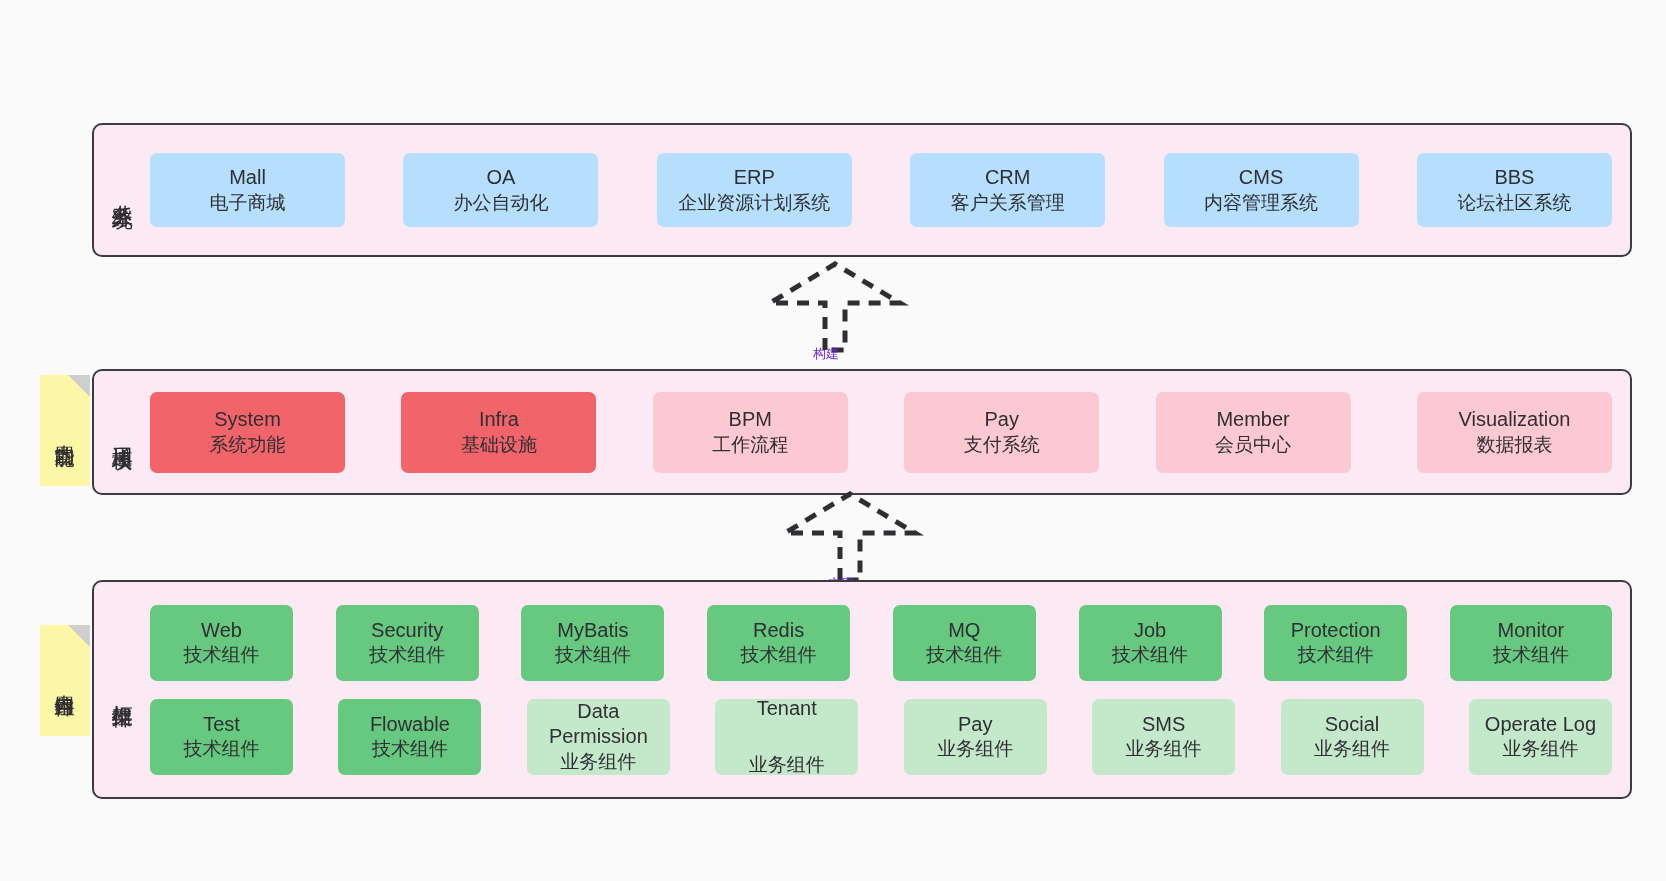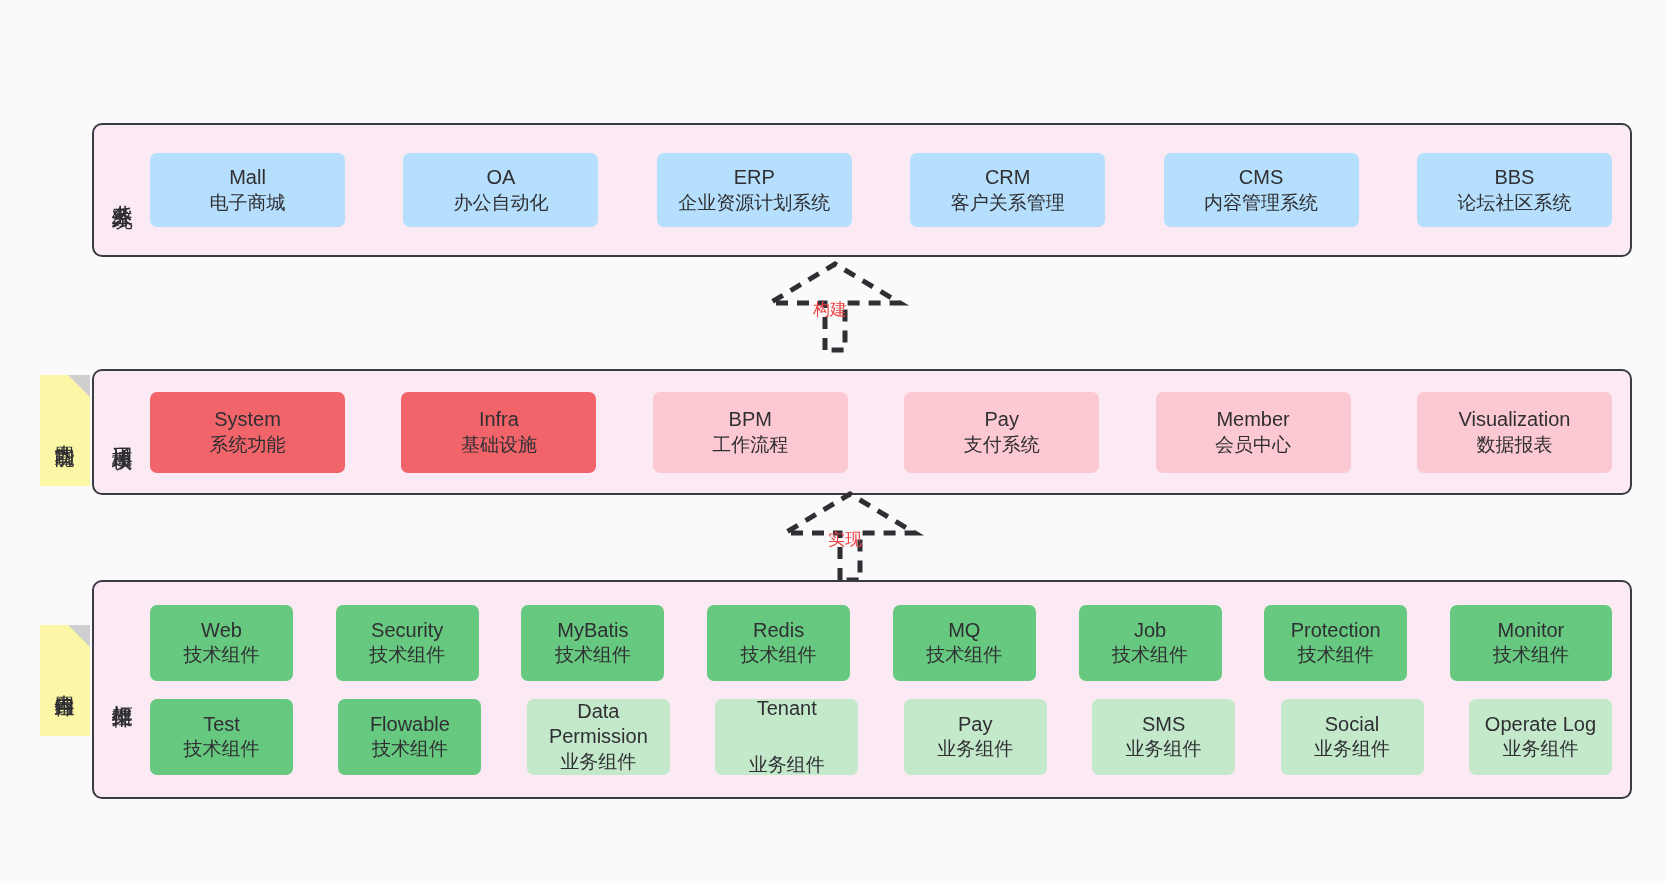--- a/index.html
+++ b/index.html
@@ -115,25 +115,26 @@
     border-left: 22px solid transparent;
   }
 
   
   .arrow-wrap {
     position: absolute;
     pointer-events: none;
   }
   .arrow-label {
     position: absolute;
-    font-size: 17px;
-    color: #ef4444;
+    font-size: 13px;
+    color: #6d28d9;
     background: transparent;
     white-space: nowrap;
     user-select: none;
+    margin-top: 47px;
   }
 </style>
 </head>
 <body>
 
 <div id="canvas">
 
   <div class="band" id="band-business" style="left:92px; top:115px; width:1540px; height:134px;margin-top:8px;">
     <div class="band-label">业务系统</div>
     <div class="band-body">

